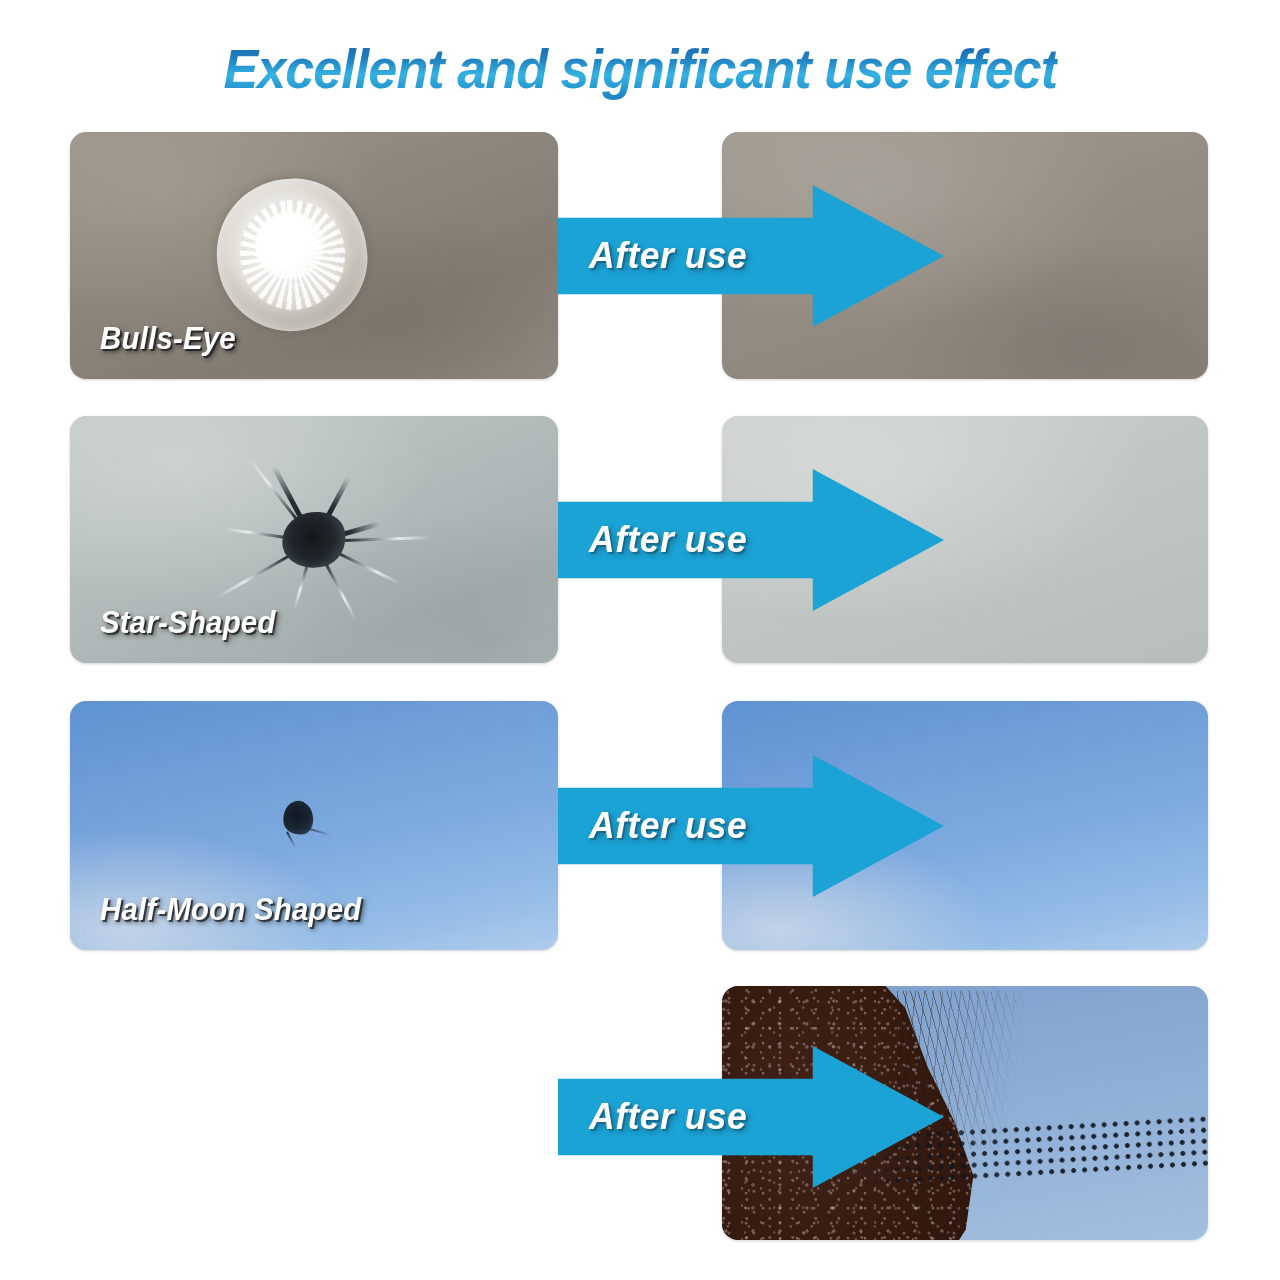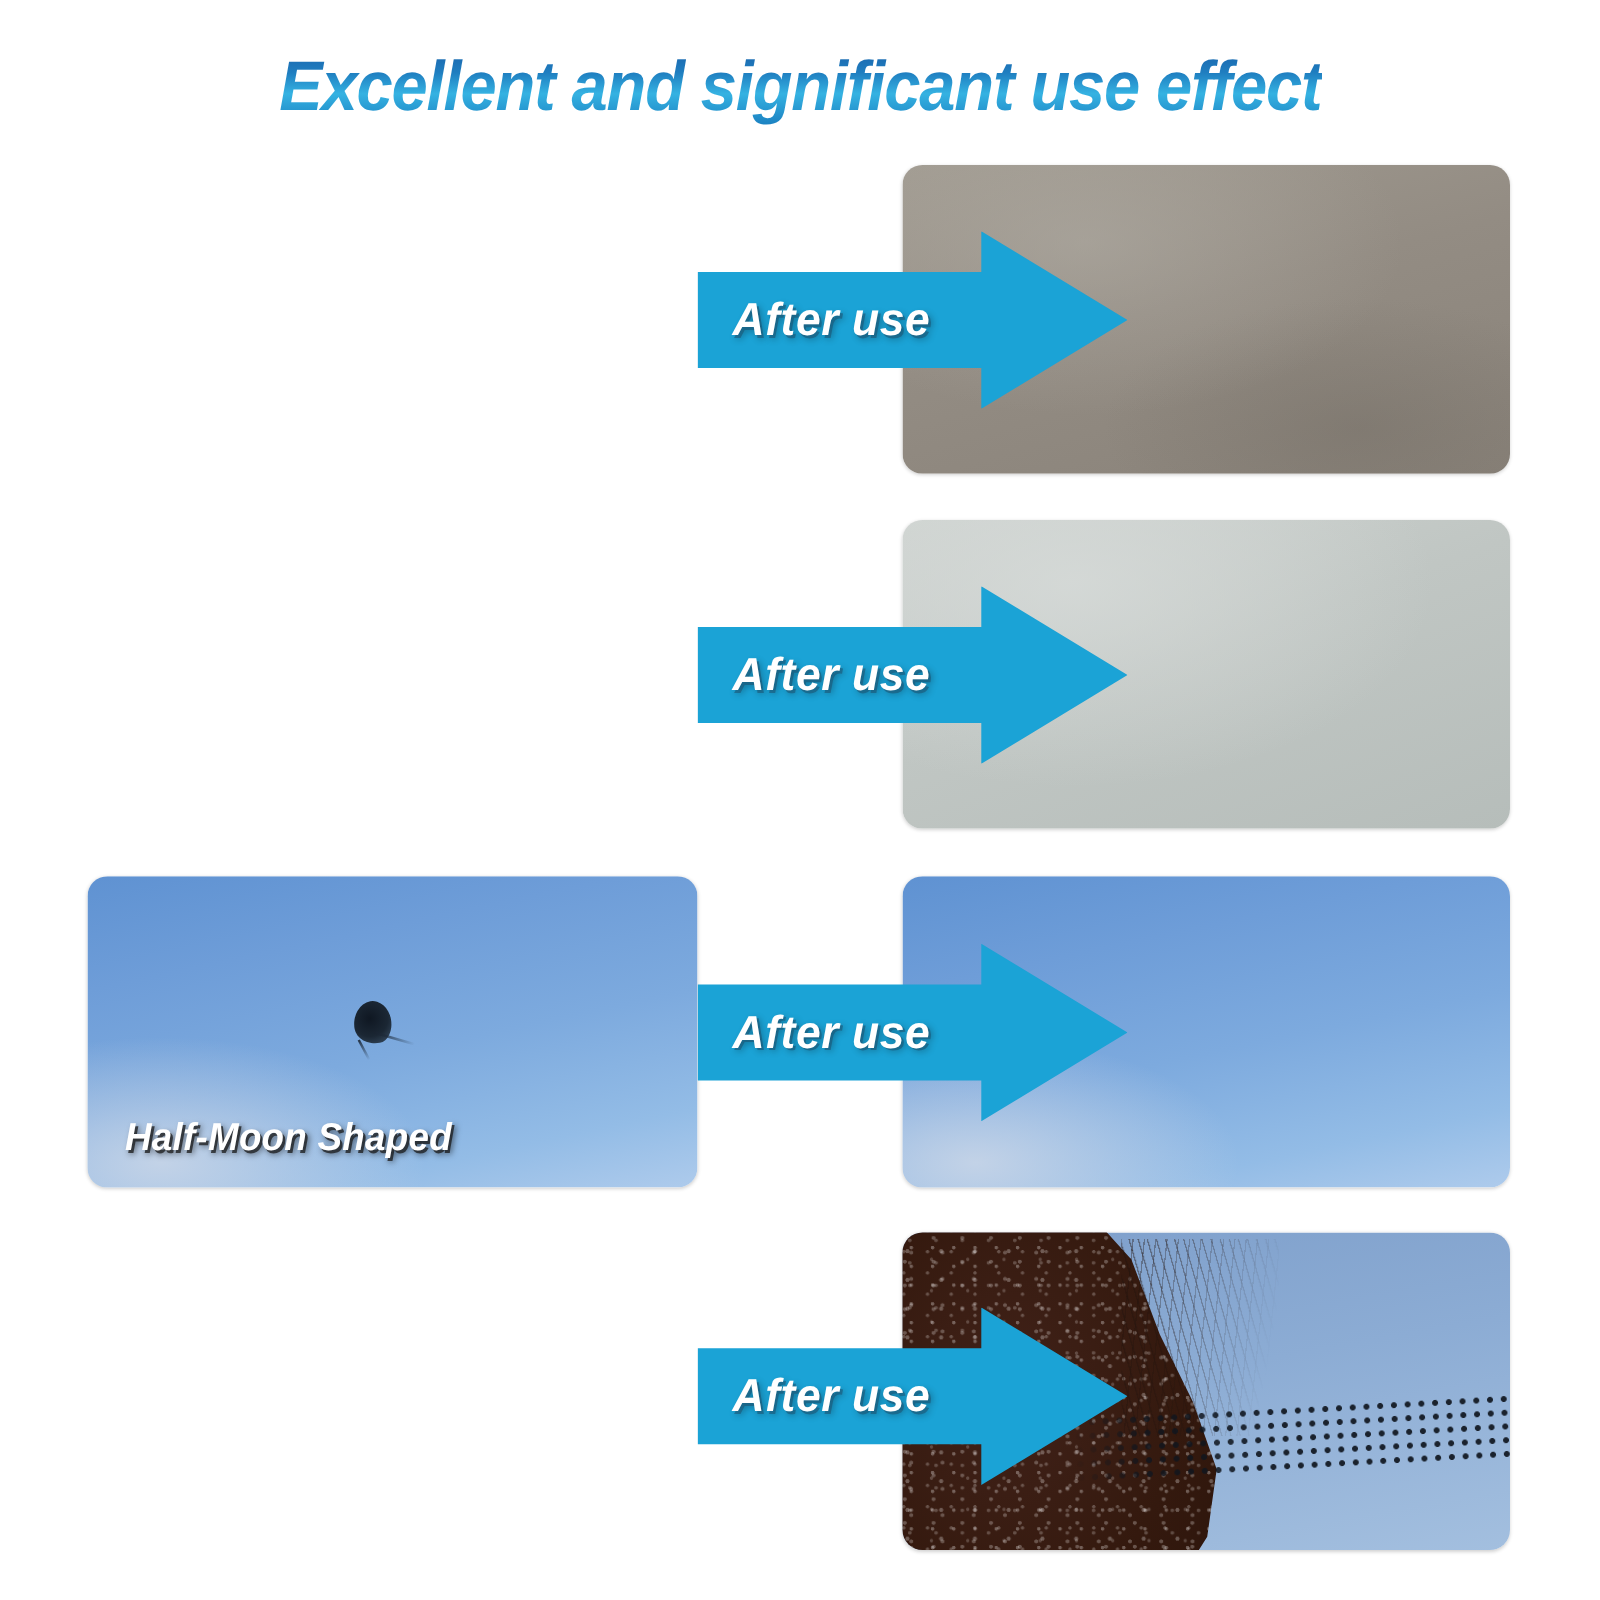--- a/index.html
+++ b/index.html
@@ -292,20 +292,21 @@
   }
 
   
   .arrow {
     position: absolute;
     left: 488px;
     width: 344px;
     height: 142px;
     z-index: 5;
     pointer-events: auto;
+    padding-left: 42px;
   }
   .row-0 .arrow { top: 53px; }
   .row-1 .arrow { top: 53px; }
   .row-2 .arrow { top: 54px; }
   .row-3 .arrow { top: 60px; }
 
   .arrow-shape {
     position: absolute;
     inset: 0;
     background: var(--arrow-color, #1ba3d6);
@@ -334,33 +335,55 @@
 <body style="background: rgb(255, 255, 255);">
 
 <div class="title-bar">
   <span class="title-text">Excellent and significant use effect</span>
 </div>
 
 <div class="rows">
 
   <div class="row row-0">
 
+    <div class="panel before">
+      <div class="panel-bg bg-glass-brown"></div>
+      <div class="bullseye"></div>
+      <div class="caption">Bulls-Eye</div>
+    </div>
 
     <div class="panel after">
       <div class="panel-bg bg-glass-brown-clean"></div>
     </div>
 
     <div class="arrow">
       <div class="arrow-shape" style="background: rgb(27, 163, 214);"></div>
       <span class="arrow-label" style="color: rgb(255, 255, 255);">After use</span>
     </div>
   </div>
 
   <div class="row row-1">
 
+    <div class="panel before">
+      <div class="panel-bg bg-glass-cool"></div>
+      <div class="starcrack">
+        <div class="leg dark" style="width:86px; transform:rotate(-118deg);"></div>
+        <div class="leg dark" style="width:74px; transform:rotate(-62deg);"></div>
+        <div class="leg dark" style="width:68px; transform:rotate(-16deg);"></div>
+        <div class="leg" style="width:104px; transform:rotate(-128deg);"></div>
+        <div class="leg" style="width:118px; transform:rotate(-2deg);"></div>
+        <div class="leg" style="width:96px; transform:rotate(26deg);"></div>
+        <div class="leg" style="width:88px; transform:rotate(62deg);"></div>
+        <div class="leg" style="width:112px; transform:rotate(150deg);"></div>
+        <div class="leg" style="width:92px; transform:rotate(188deg);"></div>
+        <div class="leg" style="width:70px; transform:rotate(106deg);"></div>
+        <div class="core"></div>
+      </div>
+      <div class="caption">Star-Shaped</div>
+    </div>
 
     <div class="panel after">
       <div class="panel-bg bg-glass-cool-clean"></div>
     </div>
 
     <div class="arrow">
       <div class="arrow-shape" style="background: rgb(27, 163, 214);"></div>
       <span class="arrow-label" style="color: rgb(255, 255, 255);">After use</span>
     </div>
   </div>

